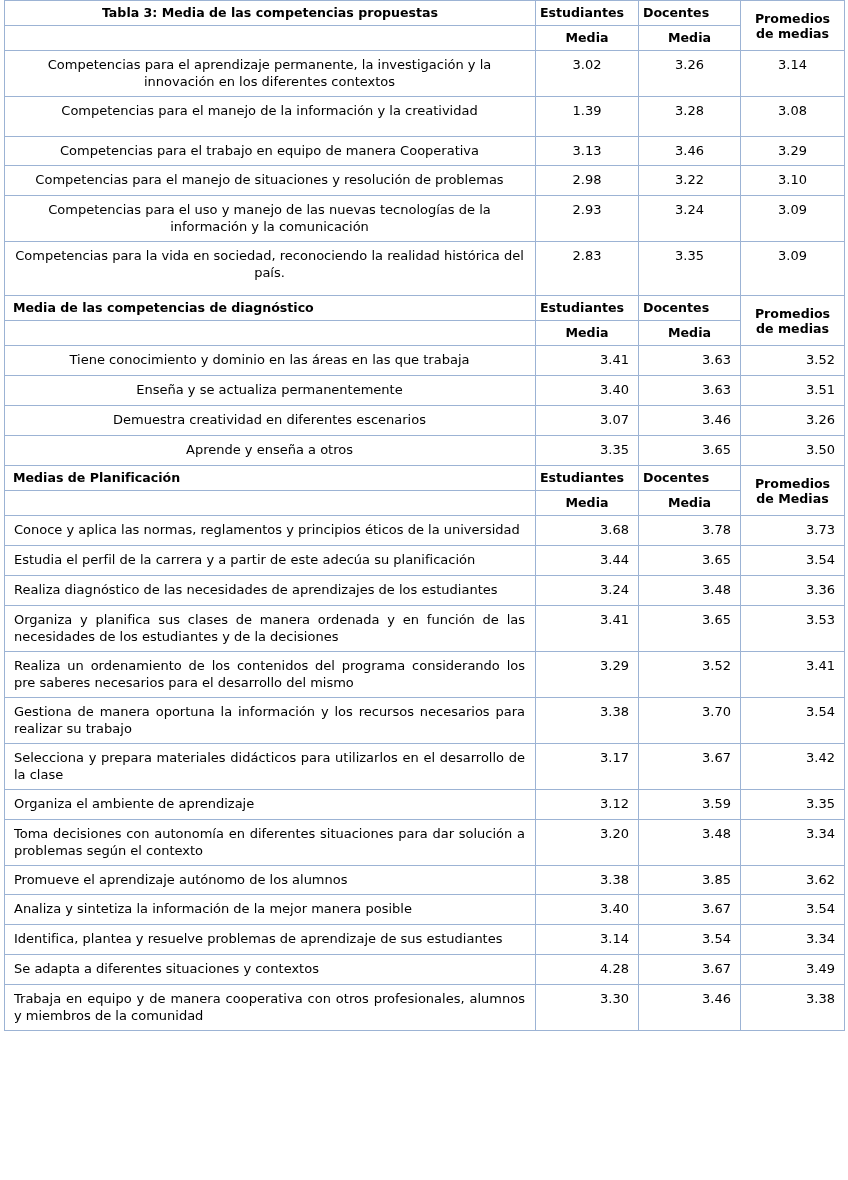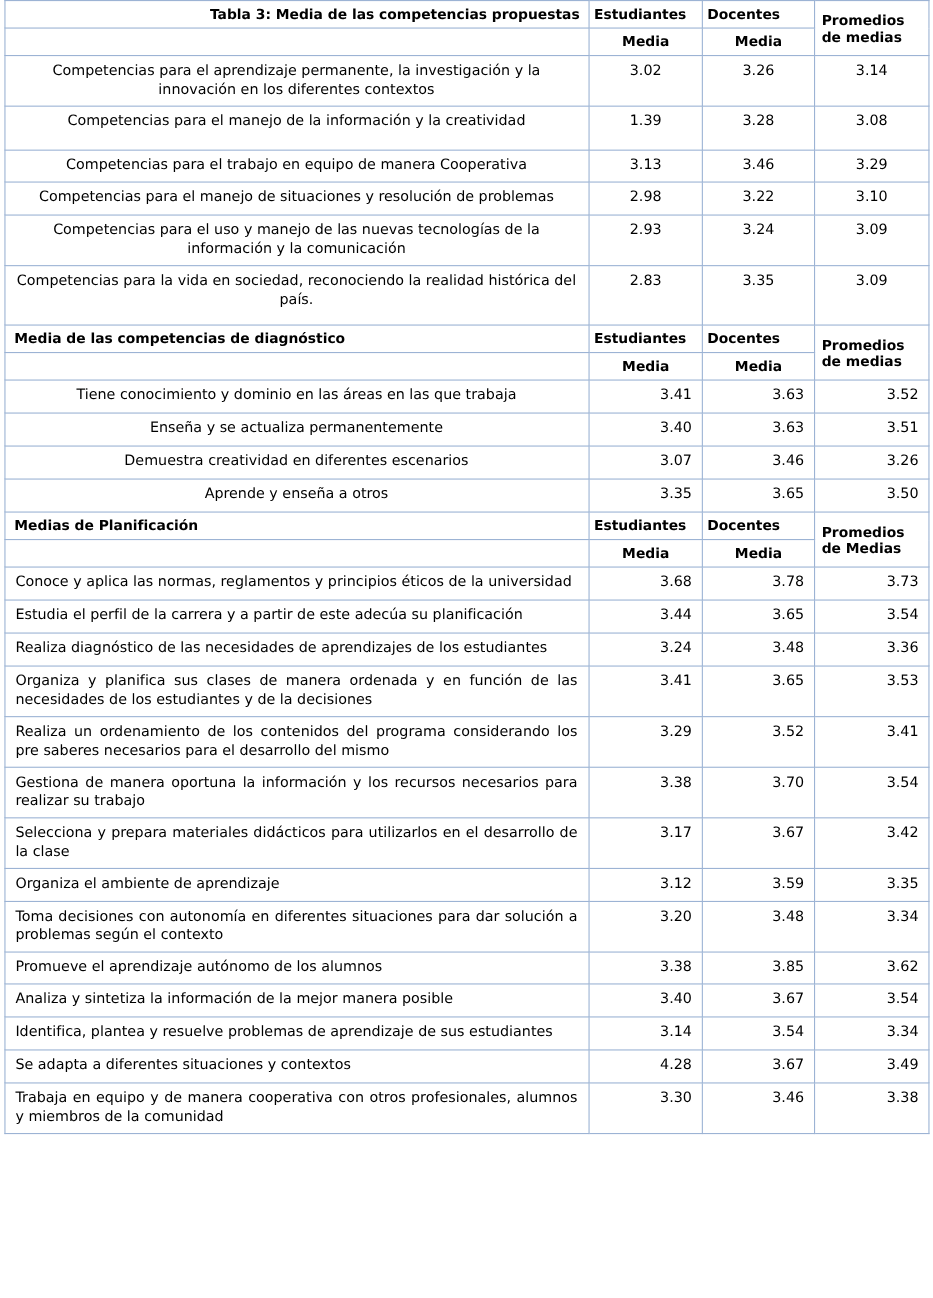--- a/index.html
+++ b/index.html
@@ -45,24 +45,25 @@
 
   
   .band {
     background: #f7c8a6;
     font-weight: bold;
     font-size: 12.6px;
     line-height: 15px;
     padding: 4px 8px 5px 8px !important;
     white-space: nowrap;
   }
-  .band.center { text-align: right; }
+  .band.center { text-align: center; }
   .band.left   { text-align: left; }
   .band.col    { text-align: left; padding: 4px 4px 5px 4px !important; }
   .band.prom   {
+    text-align: center;
     vertical-align: middle;
     padding: 4px 6px !important;
     white-space: normal;
     line-height: 15px;
   }
 
   .subhead {
     font-weight: bold;
     font-size: 12.6px;
     line-height: 15px;

